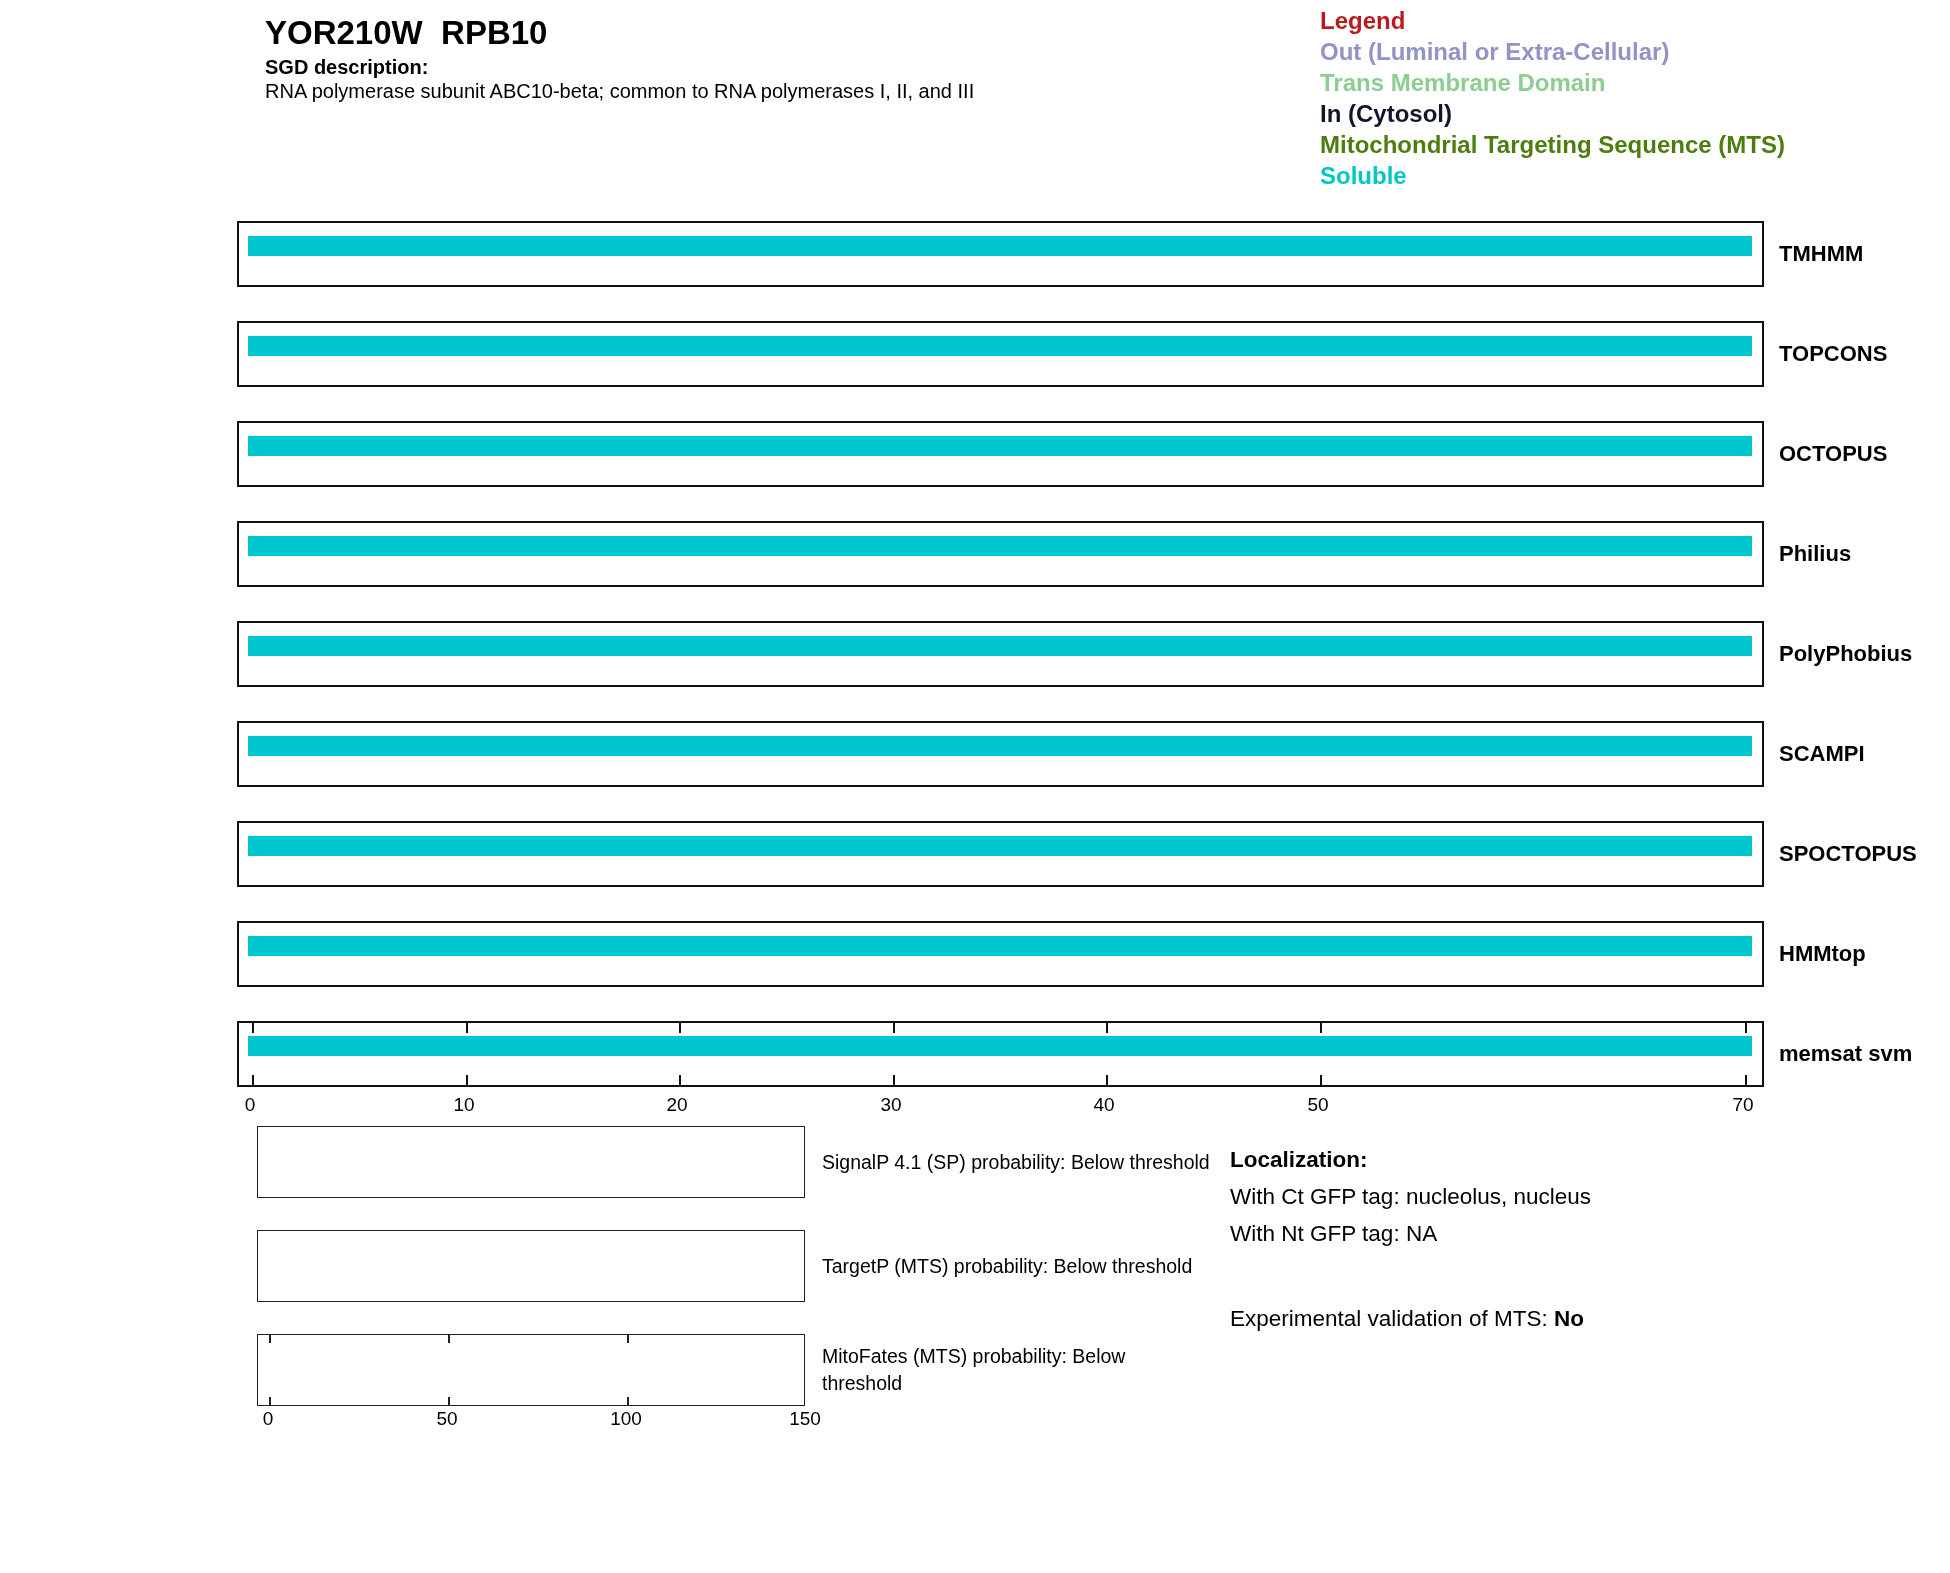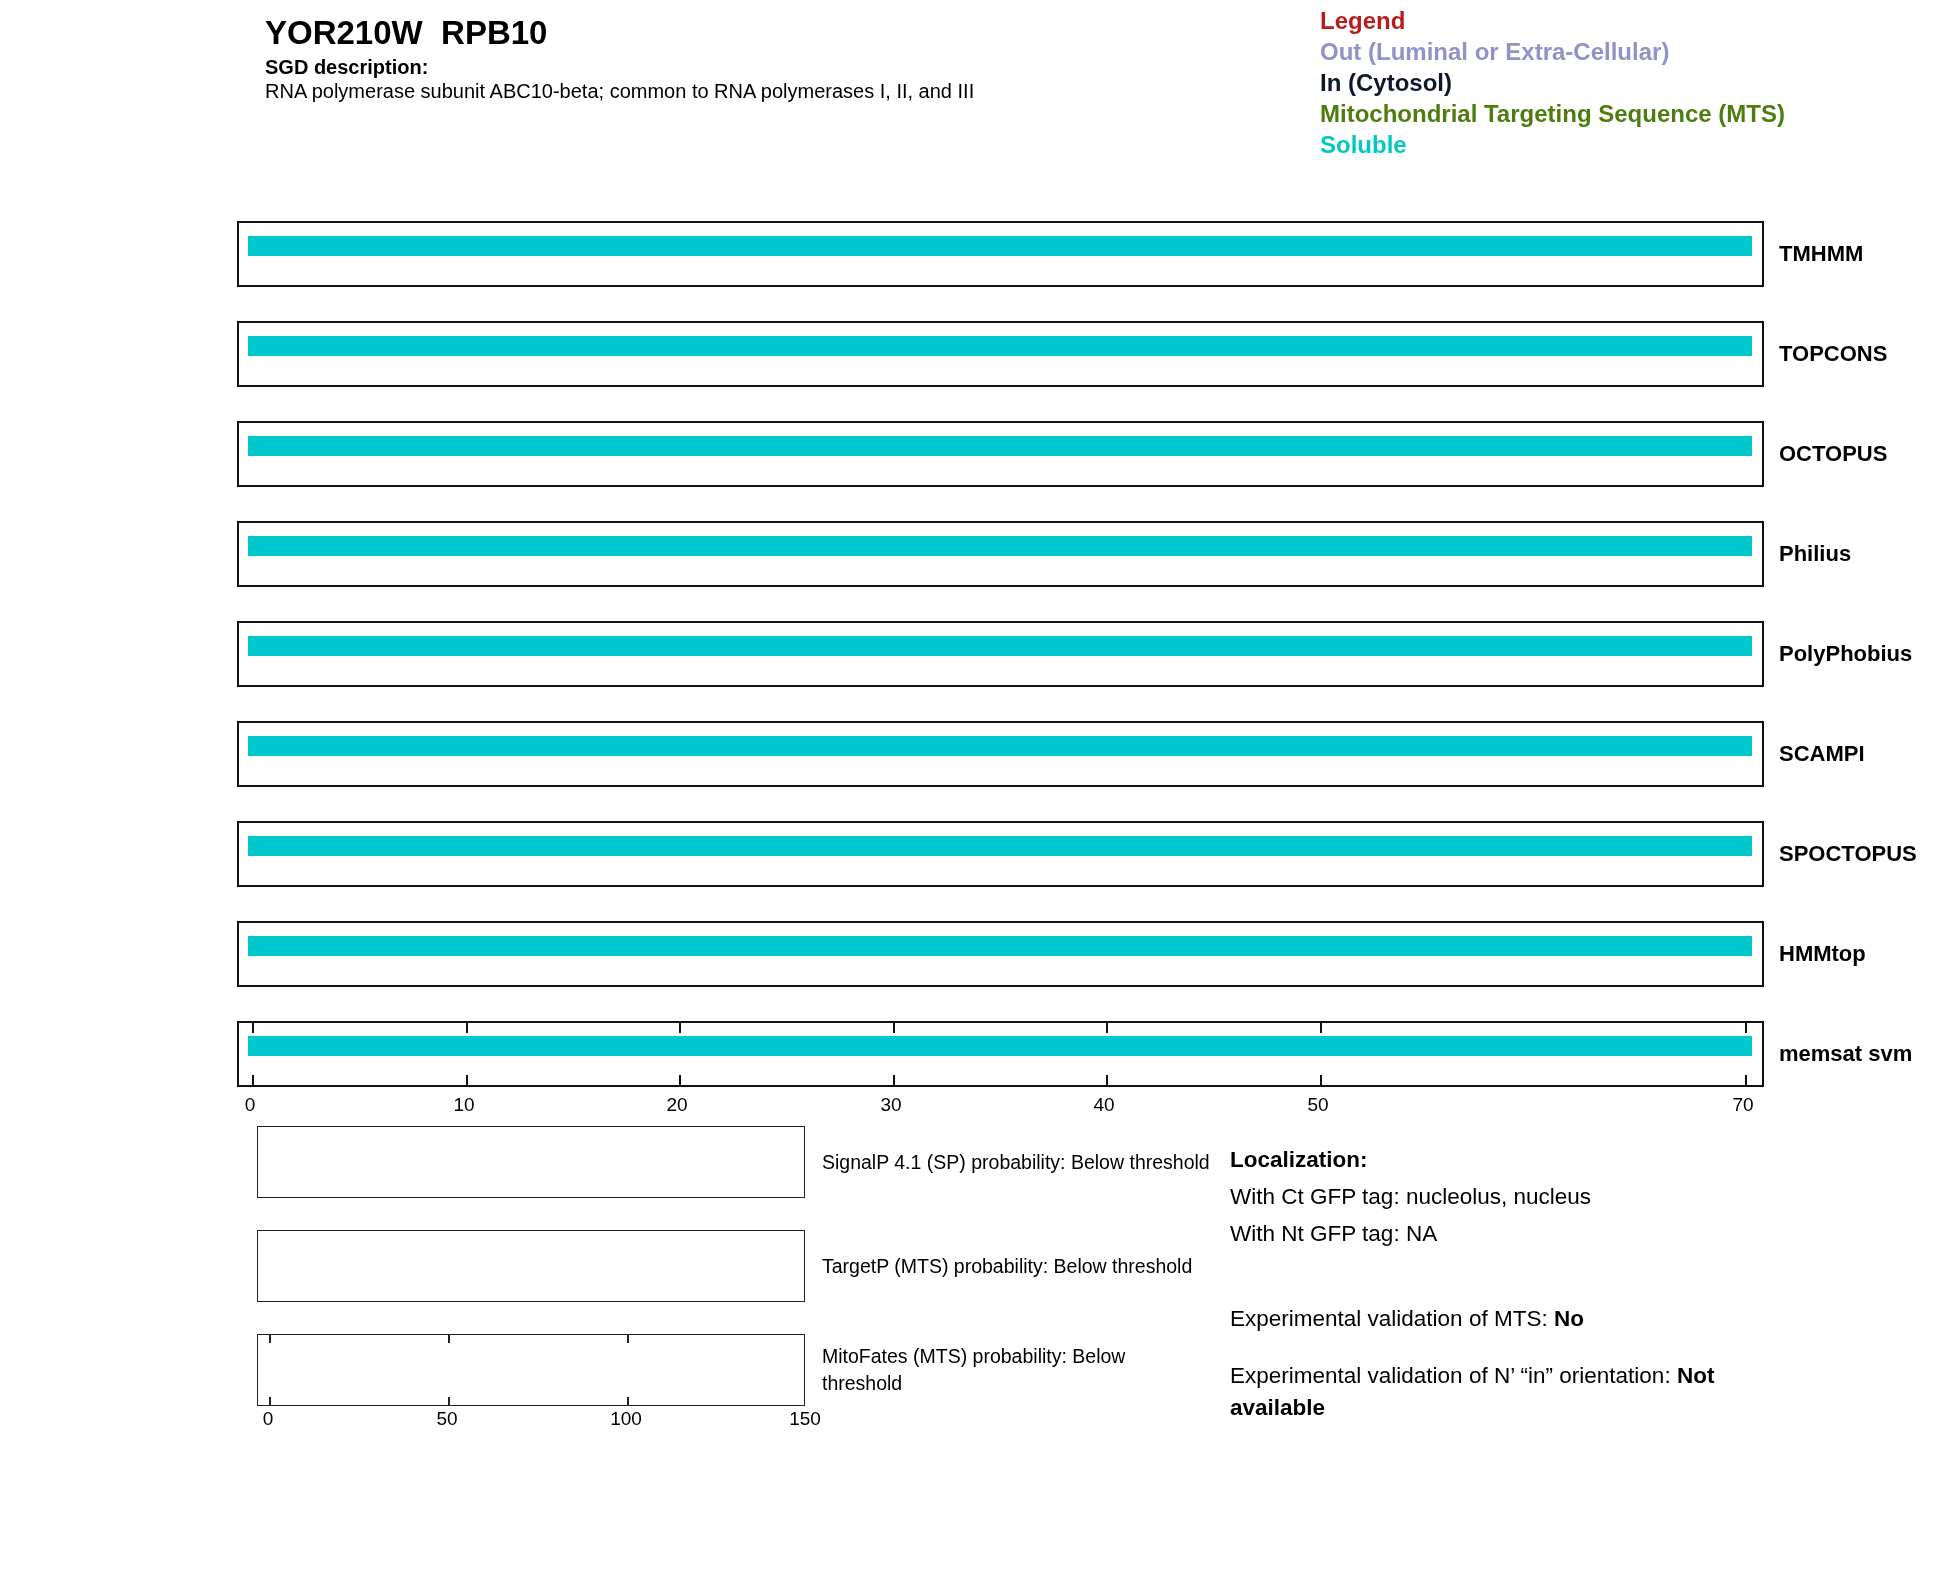--- a/index.html
+++ b/index.html
@@ -44,20 +44,21 @@
 
 <div id="fig">
 
   <div class="title">YOR210W  RPB10</div>
   <div class="sgd-label">SGD description:</div>
   <div class="sgd-desc">RNA polymerase subunit ABC10-beta; common to RNA polymerases I, II, and III</div>
 
   <div class="legend">
     <div class="lg-title">Legend</div>
     <div style="color: rgb(145, 147, 199);">Out (Luminal or Extra-Cellular)</div>
+    <div style="color: rgb(141, 205, 146);">Trans Membrane Domain</div>
     <div style="color: #0f172a;">In (Cytosol)</div>
     <div style="color: #4d7c0f;">Mitochondrial Targeting Sequence (MTS)</div>
     <div style="color: rgb(0, 200, 196);">Soluble</div>
   </div>
 
   <div class="track-box" style="top:221px">
     <div class="track-bar" style="background: rgb(0, 198, 205);"></div>
   </div>
   <div class="track-label" style="top:221px">TMHMM</div>
 
@@ -143,15 +144,14 @@
   <div class="ax-lab" style="left:447px;top:1408px">50</div>
   <div class="ax-lab" style="left:626px;top:1408px">100</div>
   <div class="ax-lab" style="left:805px;top:1408px">150</div>
 
   <div class="detail" style="top:1144px;font-weight:700">Localization:</div>
   <div class="detail" style="top:1181px">With Ct GFP tag: nucleolus, nucleus</div>
   <div class="detail" style="top:1218px">With Nt GFP tag: NA</div>
 
   <div class="detail" style="top:1303px"><span>Experimental validation of MTS: </span><b>No</b></div>
 
-  <div class="detail" style="top:1360px"><span>Experimental validation of N’ “in” orientation: </span><b>Not available</b></div>
 
 </div>
 
 </body></html>

